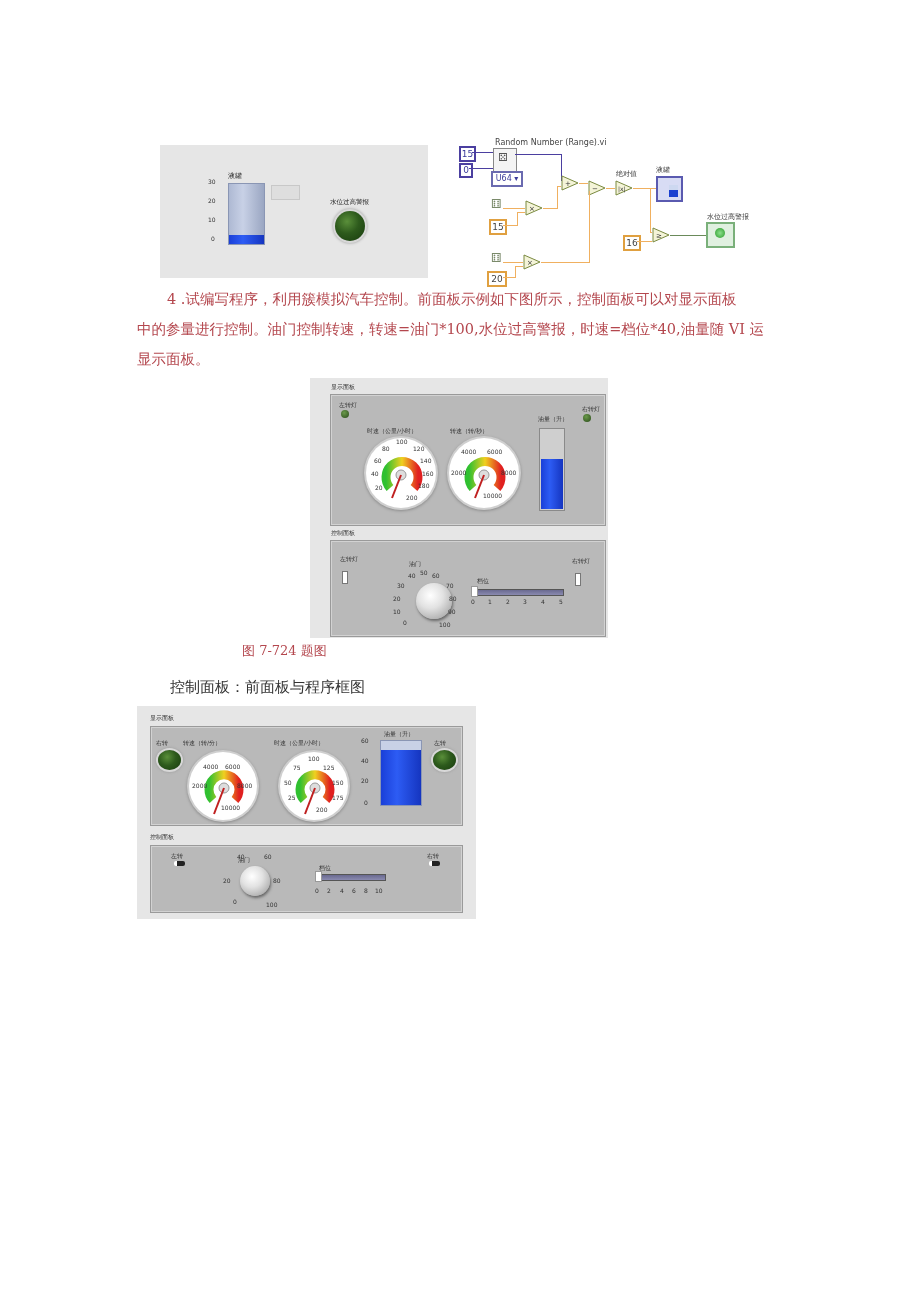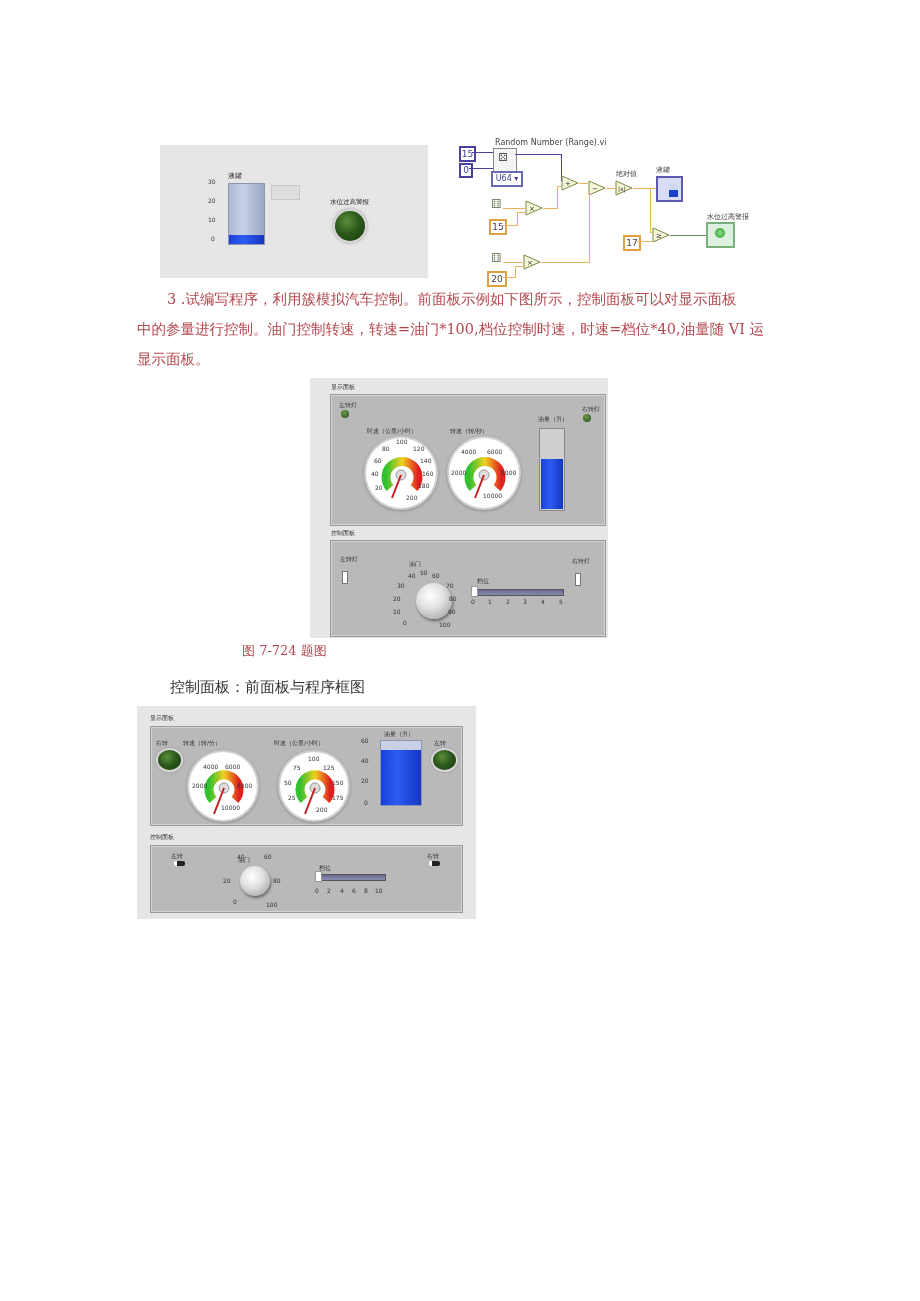--- a/index.html
+++ b/index.html
@@ -55,21 +55,21 @@
 
   <div class="abs wire-blue" style="left:17px;top:17px;width:21px;height:1px;"></div>
   <div class="abs wire-blue" style="left:14px;top:33px;width:24px;height:1px;"></div>
   <div class="abs wire-blue" style="left:60px;top:19px;width:46px;height:1px;"></div>
   <div class="abs wire-blue" style="left:106px;top:19px;width:1px;height:27px;"></div>
 
   <div class="abs" style="left:36px;top:62px;width:12px;height:14px;font-size:12px;color:#7a8a6a;">⚅</div>
   <div class="abs node-orange" style="left:34px;top:84px;width:14px;height:12px;line-height:12px;">15</div>
   <div class="abs" style="left:36px;top:116px;width:12px;height:14px;font-size:12px;color:#7a8a6a;">⚅</div>
   <div class="abs node-orange" style="left:32px;top:136px;width:16px;height:12px;line-height:12px;">20</div>
-  <div class="abs node-orange" style="left:168px;top:100px;width:14px;height:12px;line-height:12px;">17</div>
+  <div class="abs node-orange" style="left:168px;top:100px;width:14px;height:12px;line-height:12px;">16</div>
 
   <svg class="abs" style="left:70px;top:65px;" width="18" height="16">
       <polygon points="1,1 17,8 1,15" fill="#f4f4d8" stroke="#7a8a40"></polygon>
       <text x="4" y="11" font-size="7" fill="#333">×</text>
     </svg>
   <svg class="abs" style="left:68px;top:119px;" width="18" height="16">
       <polygon points="1,1 17,8 1,15" fill="#f4f4d8" stroke="#7a8a40"></polygon>
       <text x="4" y="11" font-size="7" fill="#333">×</text>
     </svg>
   <svg class="abs" style="left:106px;top:40px;" width="18" height="16">
@@ -114,22 +114,22 @@
   <div class="abs wire-orange" style="left:86px;top:127px;width:48px;height:1px;"></div>
   <div class="abs wire-orange" style="left:134px;top:56px;width:1px;height:72px;"></div>
   <div class="abs wire-orange" style="left:151px;top:53px;width:9px;height:1px;"></div>
   <div class="abs wire-orange" style="left:178px;top:53px;width:23px;height:1px;"></div>
   <div class="abs wire-orange" style="left:195px;top:53px;width:1px;height:44px;"></div>
   <div class="abs wire-orange" style="left:195px;top:97px;width:2px;height:1px;"></div>
   <div class="abs wire-orange" style="left:182px;top:106px;width:15px;height:1px;"></div>
   <div class="abs wire-green" style="left:215px;top:100px;width:36px;height:1px;"></div>
 </div>
 
-<div class="abs cn-text" style="left:167px;top:290px;white-space:nowrap;">3 .试编写程序，利用簇模拟汽车控制。前面板示例如下图所示，控制面板可以对显示面板</div>
-<div class="abs cn-text" style="left:137px;top:320px;white-space:nowrap;">中的参量进行控制。油门控制转速，转速=油门*100,档位控制时速，时速=档位*40,油量随 VI 运</div>
+<div class="abs cn-text" style="left:167px;top:290px;white-space:nowrap;">4 .试编写程序，利用簇模拟汽车控制。前面板示例如下图所示，控制面板可以对显示面板</div>
+<div class="abs cn-text" style="left:137px;top:320px;white-space:nowrap;">中的参量进行控制。油门控制转速，转速=油门*100,水位过高警报，时速=档位*40,油量随 VI 运</div>
 <div class="abs cn-text" style="left:137px;top:350px;white-space:nowrap;">显示面板。</div>
 
 <div class="abs lv-panel" style="left:310px;top:378px;width:298px;height:260px;">
   <span class="abs tiny" style="left:21px;top:5px;">显示面板</span>
   <div class="abs lv-inner" style="left:20px;top:16px;width:274px;height:130px;">
     <span class="abs tiny" style="left:8px;top:6px;">左转灯</span>
     <div class="abs led-small" style="left:10px;top:15px;width:8px;height:8px;"></div>
     <span class="abs tiny" style="left:251px;top:10px;">右转灯</span>
     <div class="abs led-small" style="left:252px;top:19px;width:8px;height:8px;"></div>
 

